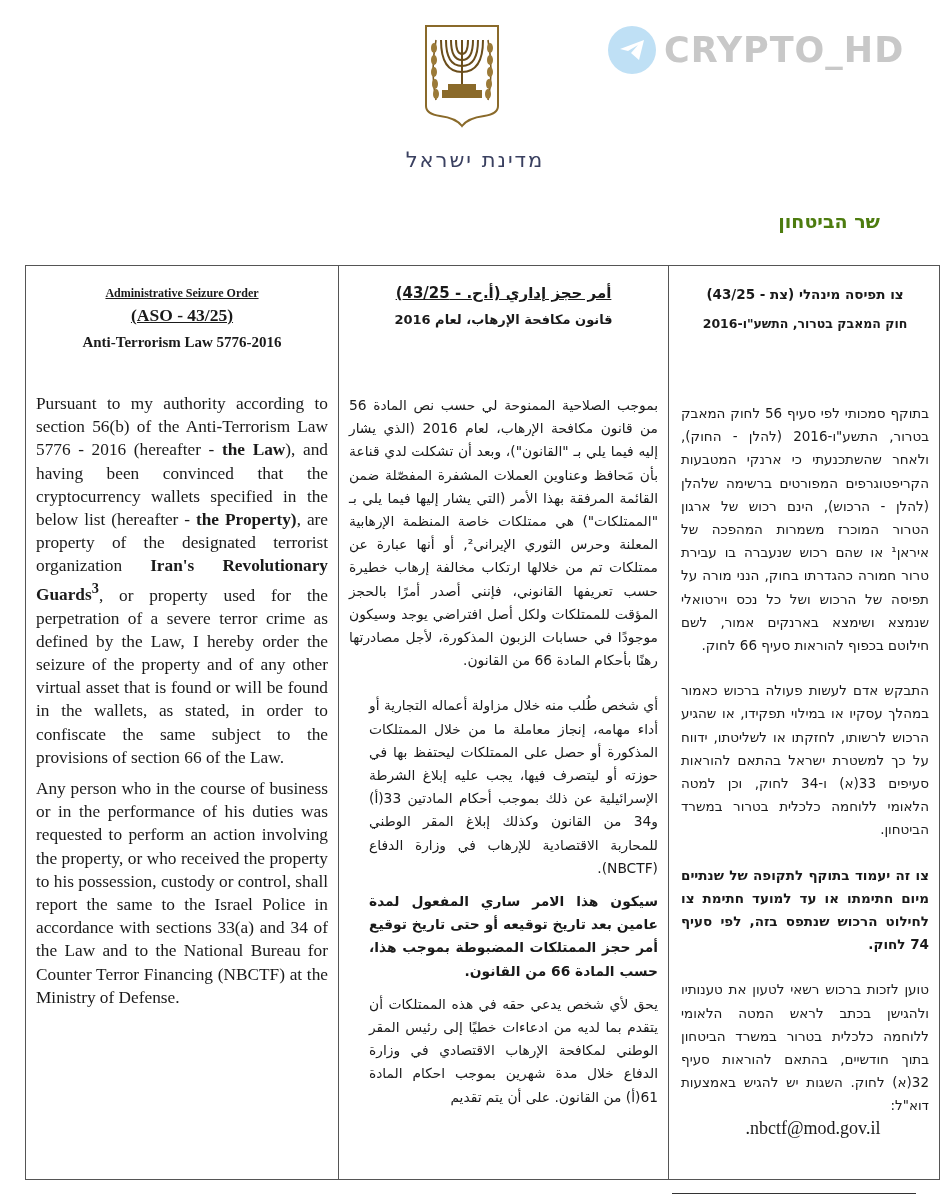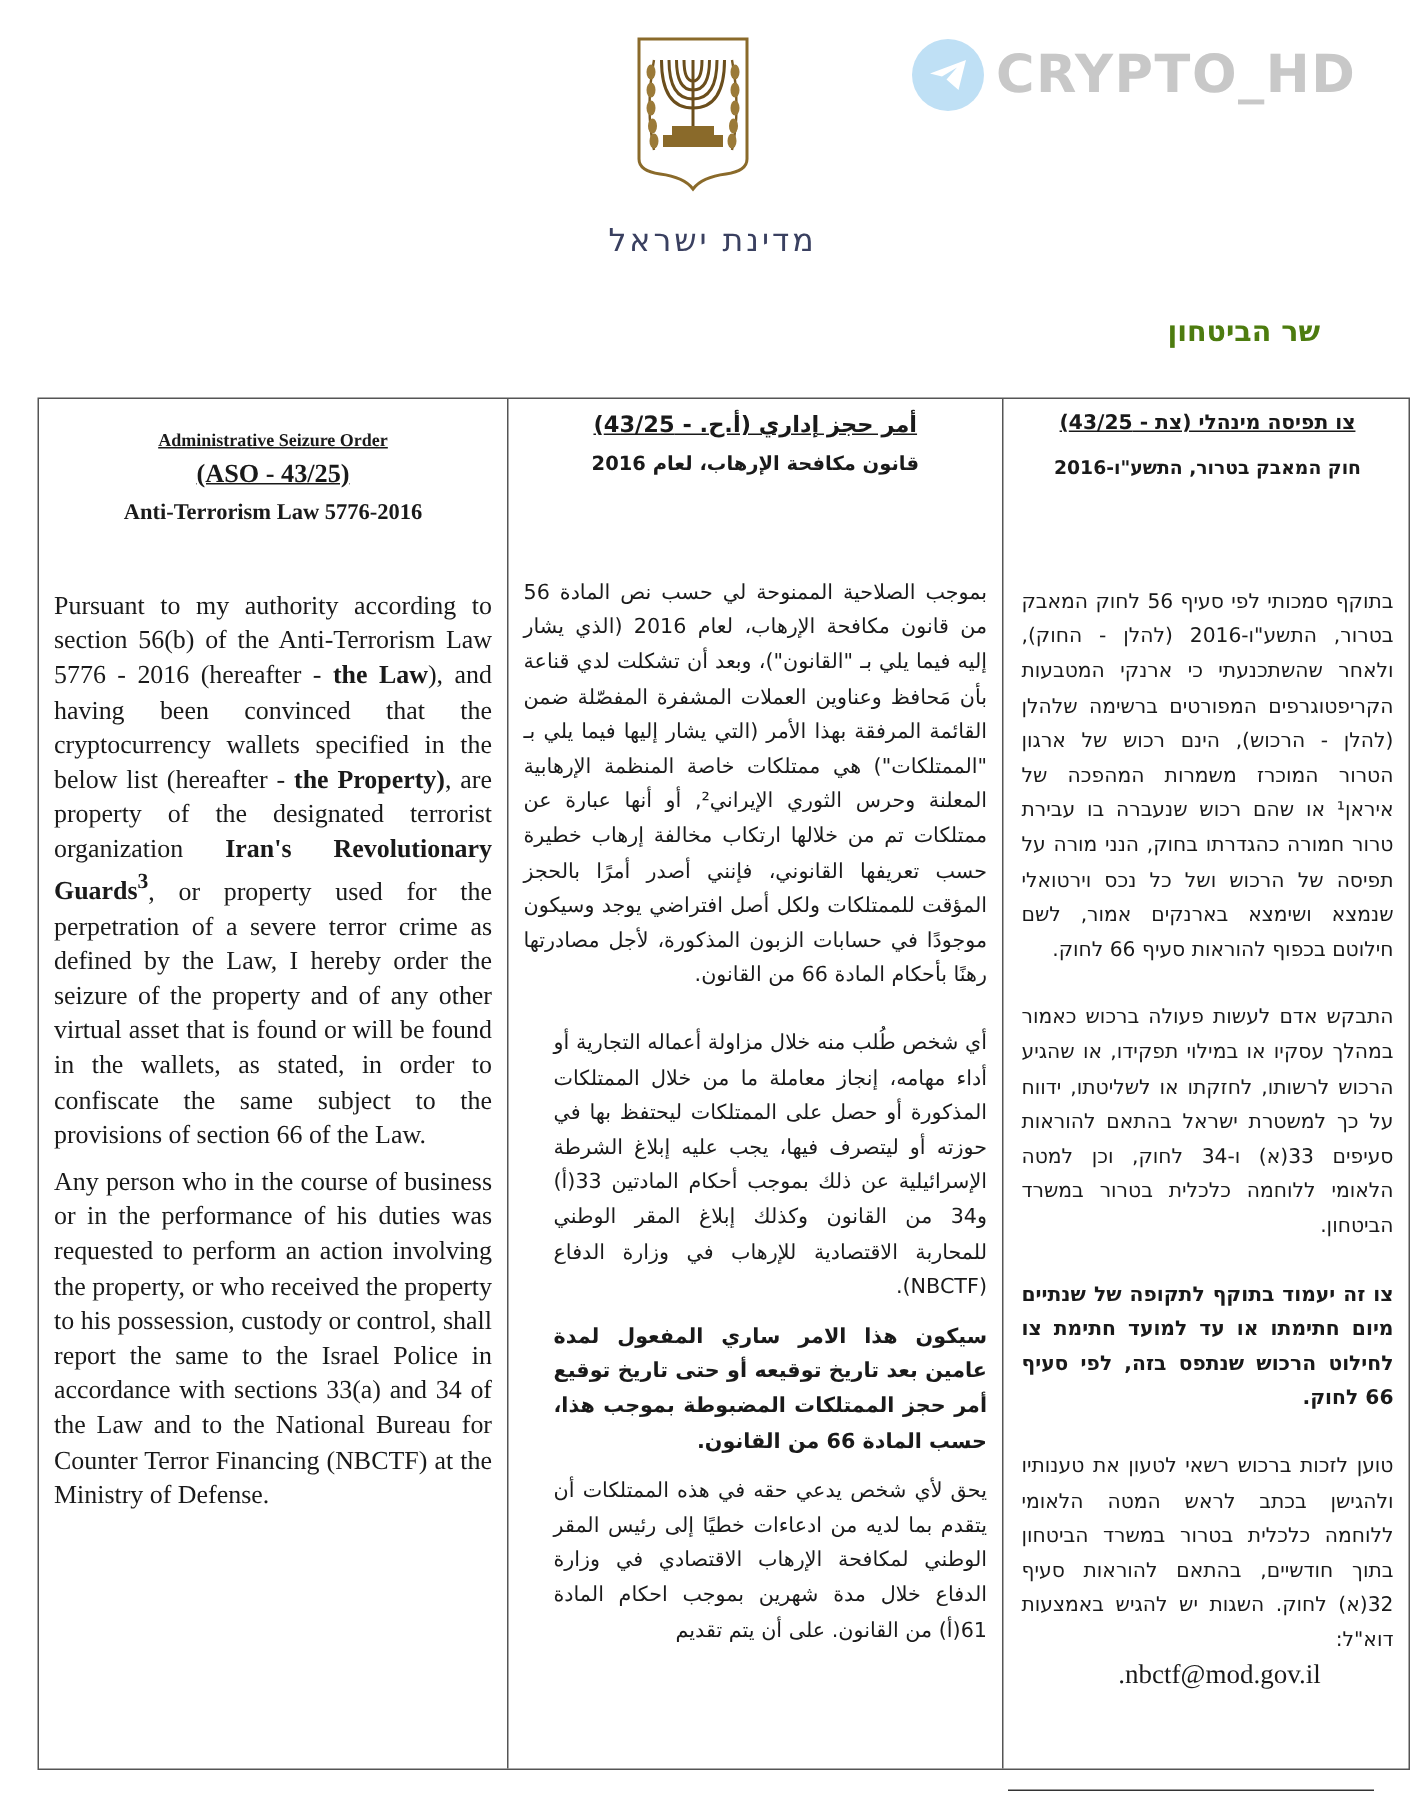--- a/index.html
+++ b/index.html
@@ -37,23 +37,23 @@
   .col { box-sizing: border-box; position: relative; overflow: hidden; }
   .col-en { width: 313px; border-right: 1.5px solid #555; padding: 8px 10px 0 10px; }
   .col-ar { width: 330px; border-right: 1.5px solid #555; padding: 8px 10px 0 10px; direction: rtl; }
   .col-he { flex: 1; padding: 8px 10px 0 12px; direction: rtl; }
 
   .hdr { text-align: center; height: 90px; }
   .col-en .hdr .t1 { font-weight: bold; font-size: 12px; text-decoration: underline; line-height: 22px; margin-top: 8px; text-align: center; }
   .col-en .hdr .t2 { font-weight: bold; font-size: 17.5px; text-decoration: underline; line-height: 22px; }
   .col-en .hdr .t3 { font-weight: bold; font-size: 15px; margin-top: 8px; }
 
-  .col-ar .hdr .t1 { font-family: "DejaVu Sans", sans-serif; font-weight: bold; font-size: 15px; text-decoration: underline; }
+  .col-ar .hdr .t1 { font-family: "DejaVu Sans", sans-serif; font-weight: bold; font-size: 15px; text-decoration: underline; margin-top: 10px; }
   .col-ar .hdr .t2 { font-family: "DejaVu Sans", sans-serif; font-weight: bold; font-size: 13px; margin-top: 10px; }
-  .col-he .hdr .t1 { font-family: "DejaVu Sans", sans-serif; font-weight: bold; font-size: 13.5px; text-decoration: underline; margin-top: 0; }
+  .col-he .hdr .t1 { font-family: "DejaVu Sans", sans-serif; font-weight: bold; font-size: 13.5px; margin-top: 12px; }
   .col-he .hdr .t2 { font-family: "DejaVu Sans", sans-serif; font-weight: bold; font-size: 12.5px; margin-top: 14px; }
 
   .para { text-align: justify; }
   .col-en .para { font-size: 17.3px; line-height: 23.2px; margin-top: 20px; }
   .col-en .para + .para { margin-top: 8px; }
   .col-ar .para { font-family: "DejaVu Sans", sans-serif; font-size: 13.8px; line-height: 23.2px; margin-top: 20px; }
   .col-ar .para + .para { margin-top: 22px; margin-left: 20px; }
   .col-ar .para.p3, .col-ar .para.p4 { margin-top: 10px; }
   .col-he .para { font-family: "DejaVu Sans", sans-serif; font-size: 13.5px; line-height: 23.2px; margin-top: 26px; }
   .col-he .para + .para { margin-top: 22px; }
@@ -133,19 +133,19 @@
     <div class="para p4">يحق لأي شخص يدعي حقه في هذه الممتلكات أن يتقدم بما لديه من ادعاءات خطيًا إلى رئيس المقر الوطني لمكافحة الإرهاب الاقتصادي في وزارة الدفاع خلال مدة شهرين بموجب احكام المادة 61(أ) من القانون. على أن يتم تقديم</div>
   </div>
 
   <div class="col col-he">
     <div class="hdr">
       <div class="t1">צו תפיסה מינהלי (צת - 43/25)</div>
       <div class="t2">חוק המאבק בטרור, התשע"ו-2016</div>
     </div>
     <div class="para">בתוקף סמכותי לפי סעיף 56 לחוק המאבק בטרור, התשע"ו-2016 (להלן - החוק), ולאחר שהשתכנעתי כי ארנקי המטבעות הקריפטוגרפים המפורטים ברשימה שלהלן (להלן - הרכוש), הינם רכוש של ארגון הטרור המוכרז משמרות המהפכה של איראן¹ או שהם רכוש שנעברה בו עבירת טרור חמורה כהגדרתו בחוק, הנני מורה על תפיסה של הרכוש ושל כל נכס וירטואלי שנמצא ושימצא בארנקים אמור, לשם חילוטם בכפוף להוראות סעיף 66 לחוק.</div>
     <div class="para">התבקש אדם לעשות פעולה ברכוש כאמור במהלך עסקיו או במילוי תפקידו, או שהגיע הרכוש לרשותו, לחזקתו או לשליטתו, ידווח על כך למשטרת ישראל בהתאם להוראות סעיפים 33(א) ו-34 לחוק, וכן למטה הלאומי ללוחמה כלכלית בטרור במשרד הביטחון.</div>
-    <div class="para bold">צו זה יעמוד בתוקף לתקופה של שנתיים מיום חתימתו או עד למועד חתימת צו לחילוט הרכוש שנתפס בזה, לפי סעיף 66 לחוק.</div>
+    <div class="para bold">צו זה יעמוד בתוקף לתקופה של שנתיים מיום חתימתו או עד למועד חתימת צו לחילוט הרכוש שנתפס בזה, לפי סעיף 74 לחוק.</div>
     <div class="para">טוען לזכות ברכוש רשאי לטעון את טענותיו ולהגישן בכתב לראש המטה הלאומי ללוחמה כלכלית בטרור במשרד הביטחון בתוך חודשיים, בהתאם להוראות סעיף 32(א) לחוק. השגות יש להגיש באמצעות דוא"ל:</div>
     <div class="email">.nbctf@mod.gov.il</div>
   </div>
 </div>
 
 <div class="sig-line"></div>
 
 </body></html>

